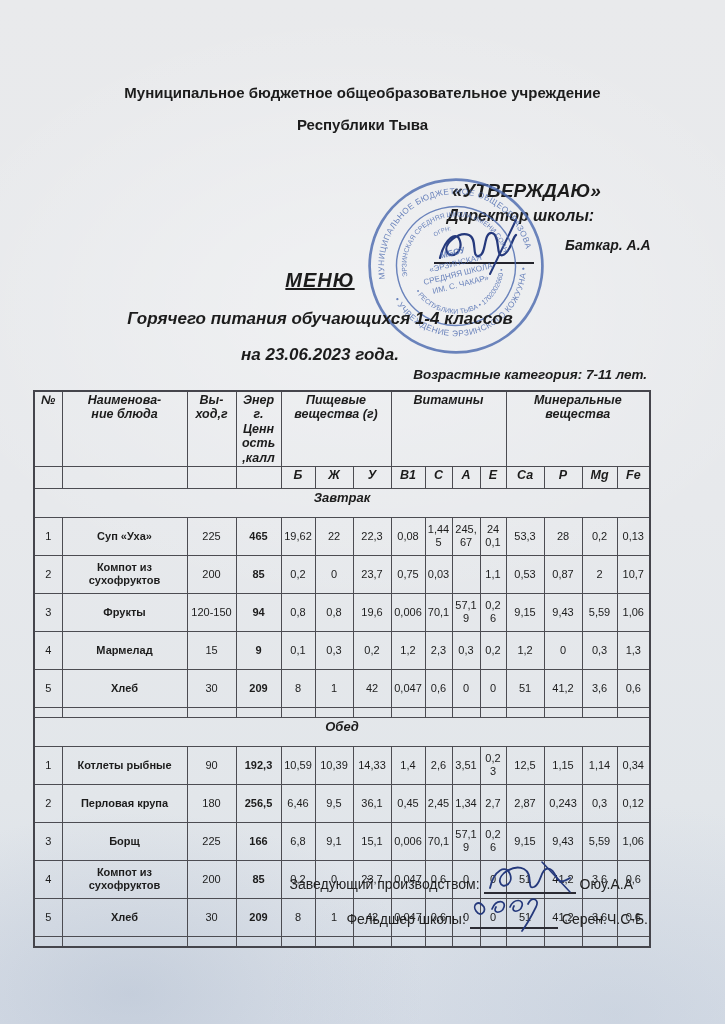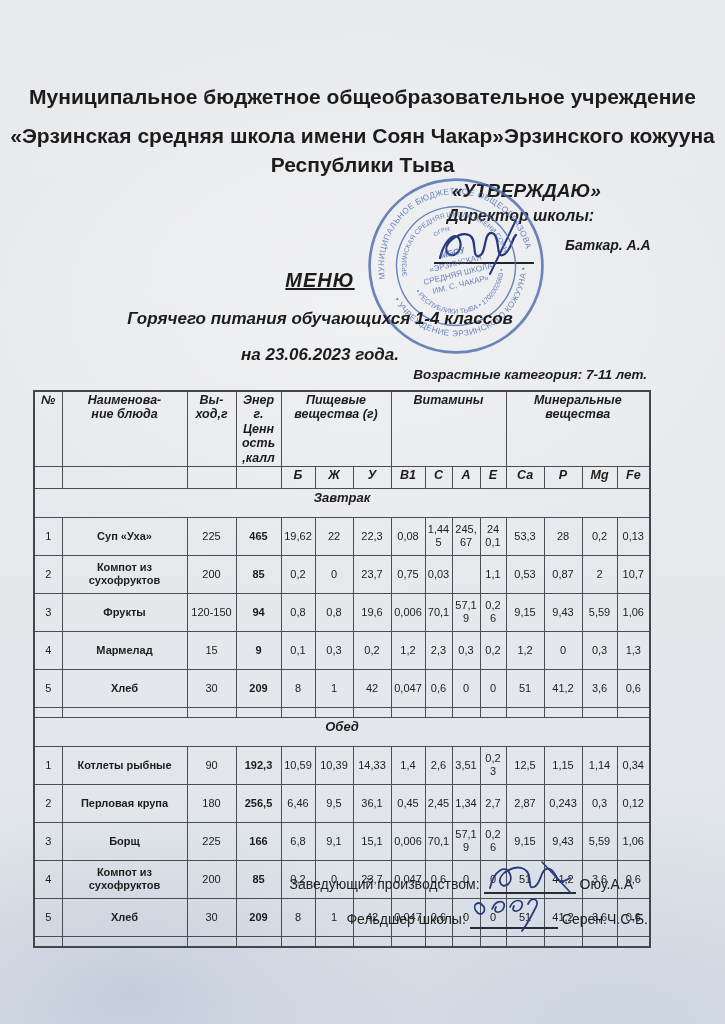--- a/index.html
+++ b/index.html
@@ -10,21 +10,21 @@
   }
   .photo{
     position:absolute;inset:0;
     background:
       radial-gradient(ellipse 420px 260px at 18% 97%, rgba(148,165,190,.30), rgba(148,165,190,0) 70%),
       radial-gradient(ellipse 500px 300px at 85% 99%, rgba(170,185,205,.28), rgba(170,185,205,0) 70%),
       radial-gradient(ellipse 600px 400px at 50% 30%, rgba(255,255,255,.35), rgba(255,255,255,0) 75%),
       linear-gradient(180deg,#e9eaec 0%,#e7e9ec 50%,#e2e6ea 78%,#d9dfe8 100%);
     color:#1c1c1c;
   }
-  .org{position:absolute;top:84px;left:0;width:100%;text-align:center;font-weight:bold;font-size:21px;line-height:1.2;}
+  .org{position:absolute;top:84px;left:0;width:100%;text-align:center;font-weight:bold;font-size:15px;line-height:1.2;}
   .org div{margin-bottom:14px;}
   .org .l2{margin-bottom:4px;}
   .approve{position:absolute;top:180px;left:452px;font-weight:bold;font-style:italic;font-size:19px;}
   .director-label{position:absolute;top:207px;left:447px;font-weight:bold;font-style:italic;font-size:16px;}
   .director-sig{position:absolute;top:218px;left:432px;width:104px;height:52px;}
   .director-sig svg{position:absolute;left:0;top:0;overflow:visible;}
   .director-underline{position:absolute;left:2px;top:44px;width:100px;border-bottom:2px solid #23232b;}
   .director-name{position:absolute;top:237px;left:565px;font-weight:bold;font-style:italic;font-size:14px;}
   .stamp{position:absolute;left:366px;top:176px;width:180px;height:180px;opacity:.82;transform:rotate(-14deg);}
   .titleblock{position:absolute;top:269px;left:0;width:640px;text-align:center;font-weight:bold;font-style:italic;}
@@ -55,21 +55,20 @@
   .row-paramedic .sigline{width:88px;height:24px;}
   .ink{stroke:#25397c;fill:none;stroke-linecap:round;}
 </style>
 </head>
 <body>
 
 <div class="photo">
 
   <div class="org">
     <div>Муниципальное бюджетное общеобразовательное учреждение</div>
-    <div class="l2">«Эрзинская средняя школа  имени Соян Чакар»Эрзинского кожууна</div>
     <div>Республики Тыва</div>
   </div>
 
   <div class="approve">«УТВЕРЖДАЮ»</div>
   <div class="director-label">Директор школы:</div>
 
   <div class="director-sig">
     <div class="director-underline"></div>
     <svg width="104" height="58" viewBox="0 0 104 58">
       <path class="ink" stroke-width="2.2" d="M8,40 C13,20 25,12 28,23 C31,34 19,42 15,34 C11,26 27,13 37,17 C46,21 39,40 47,38 C55,36 51,14 60,15 C69,17 63,40 71,37 C79,34 80,20 84,17"></path>

